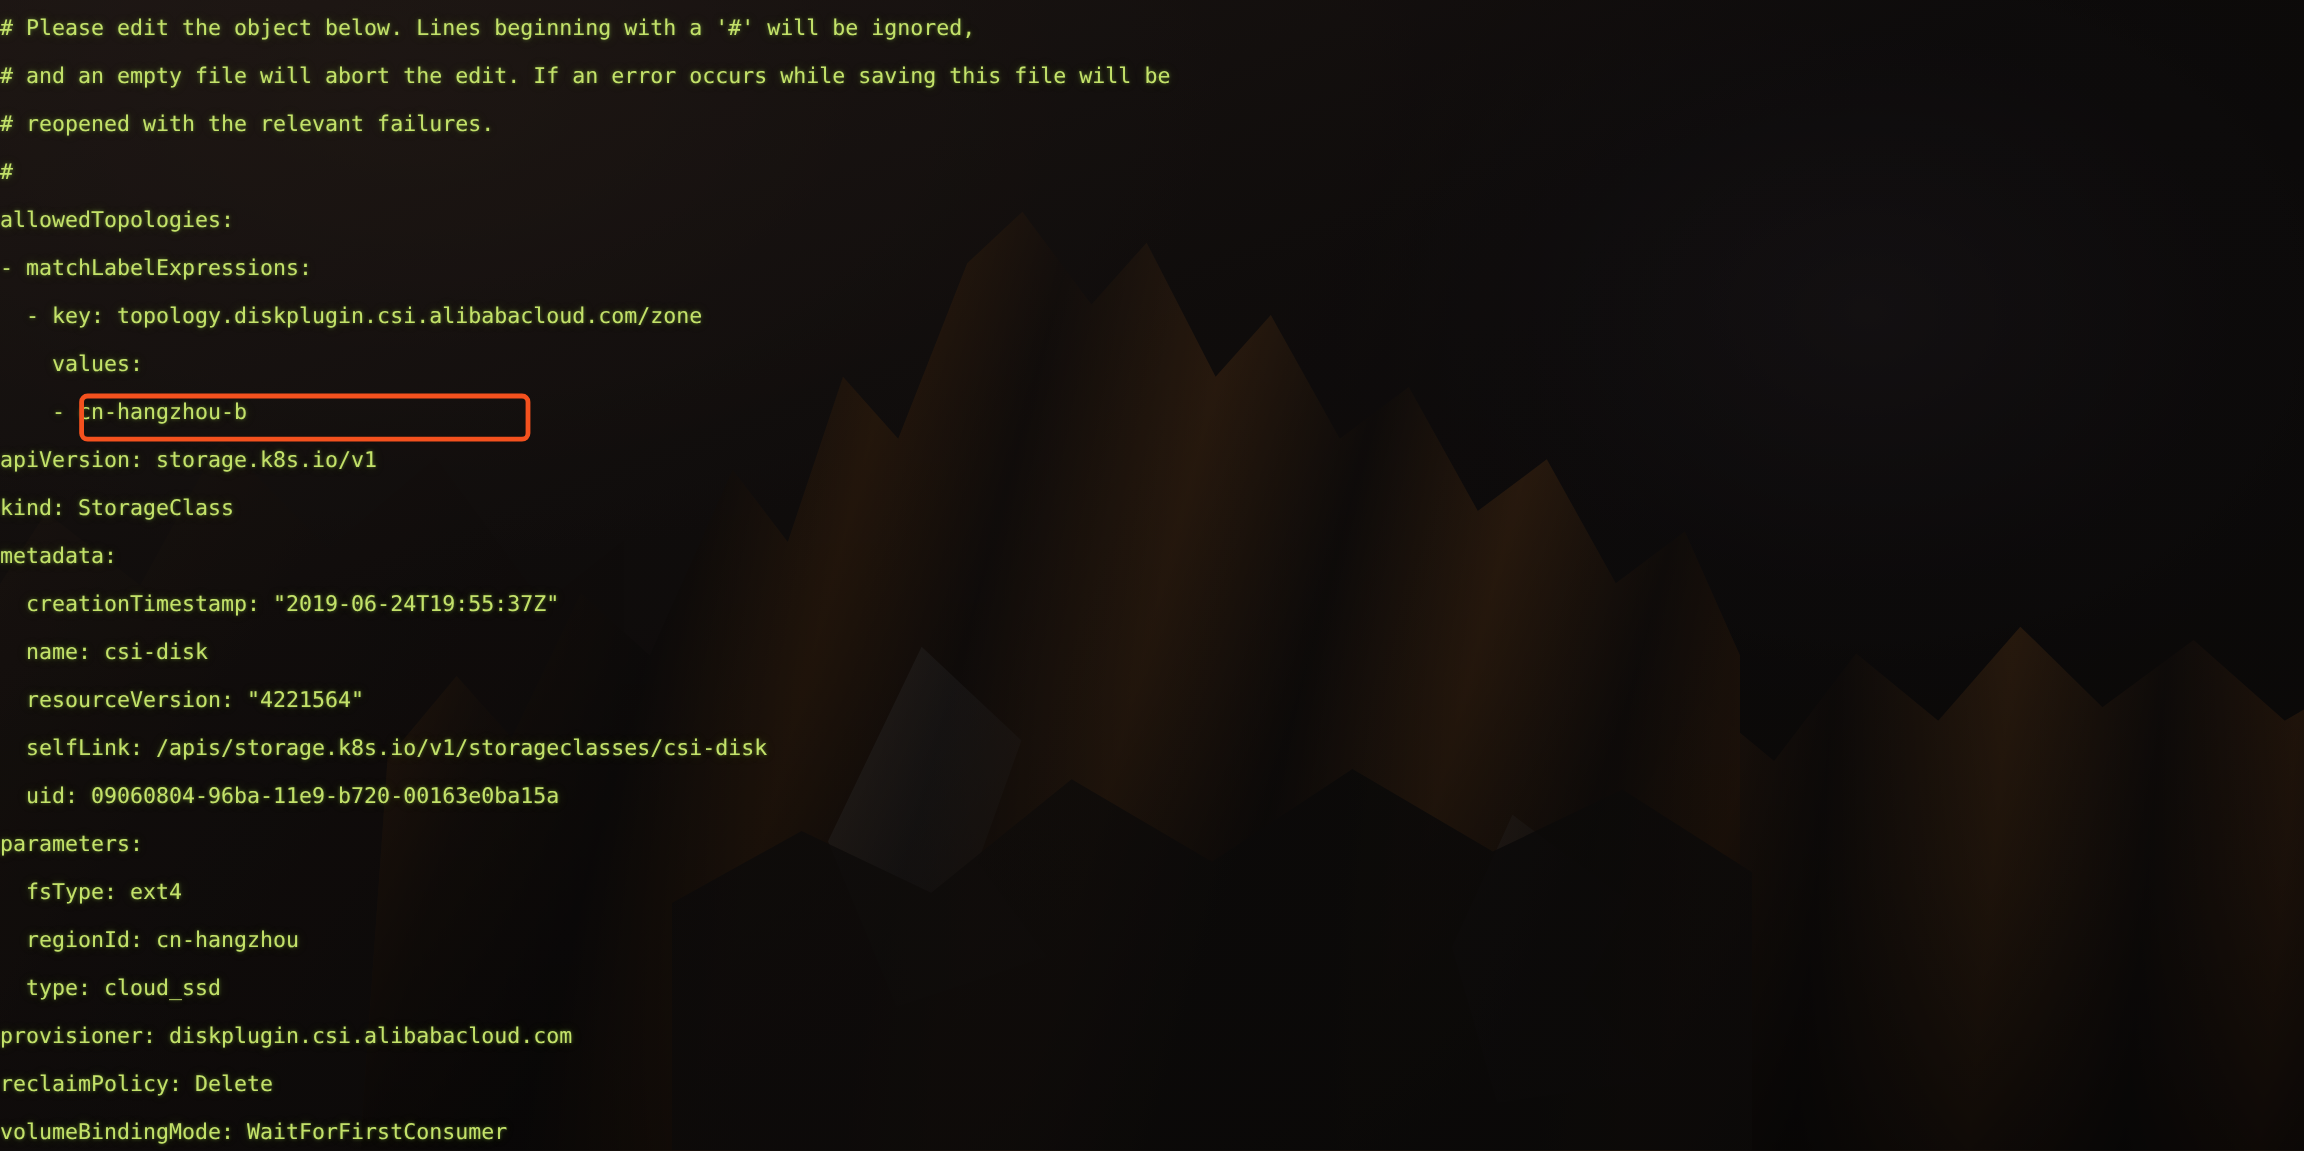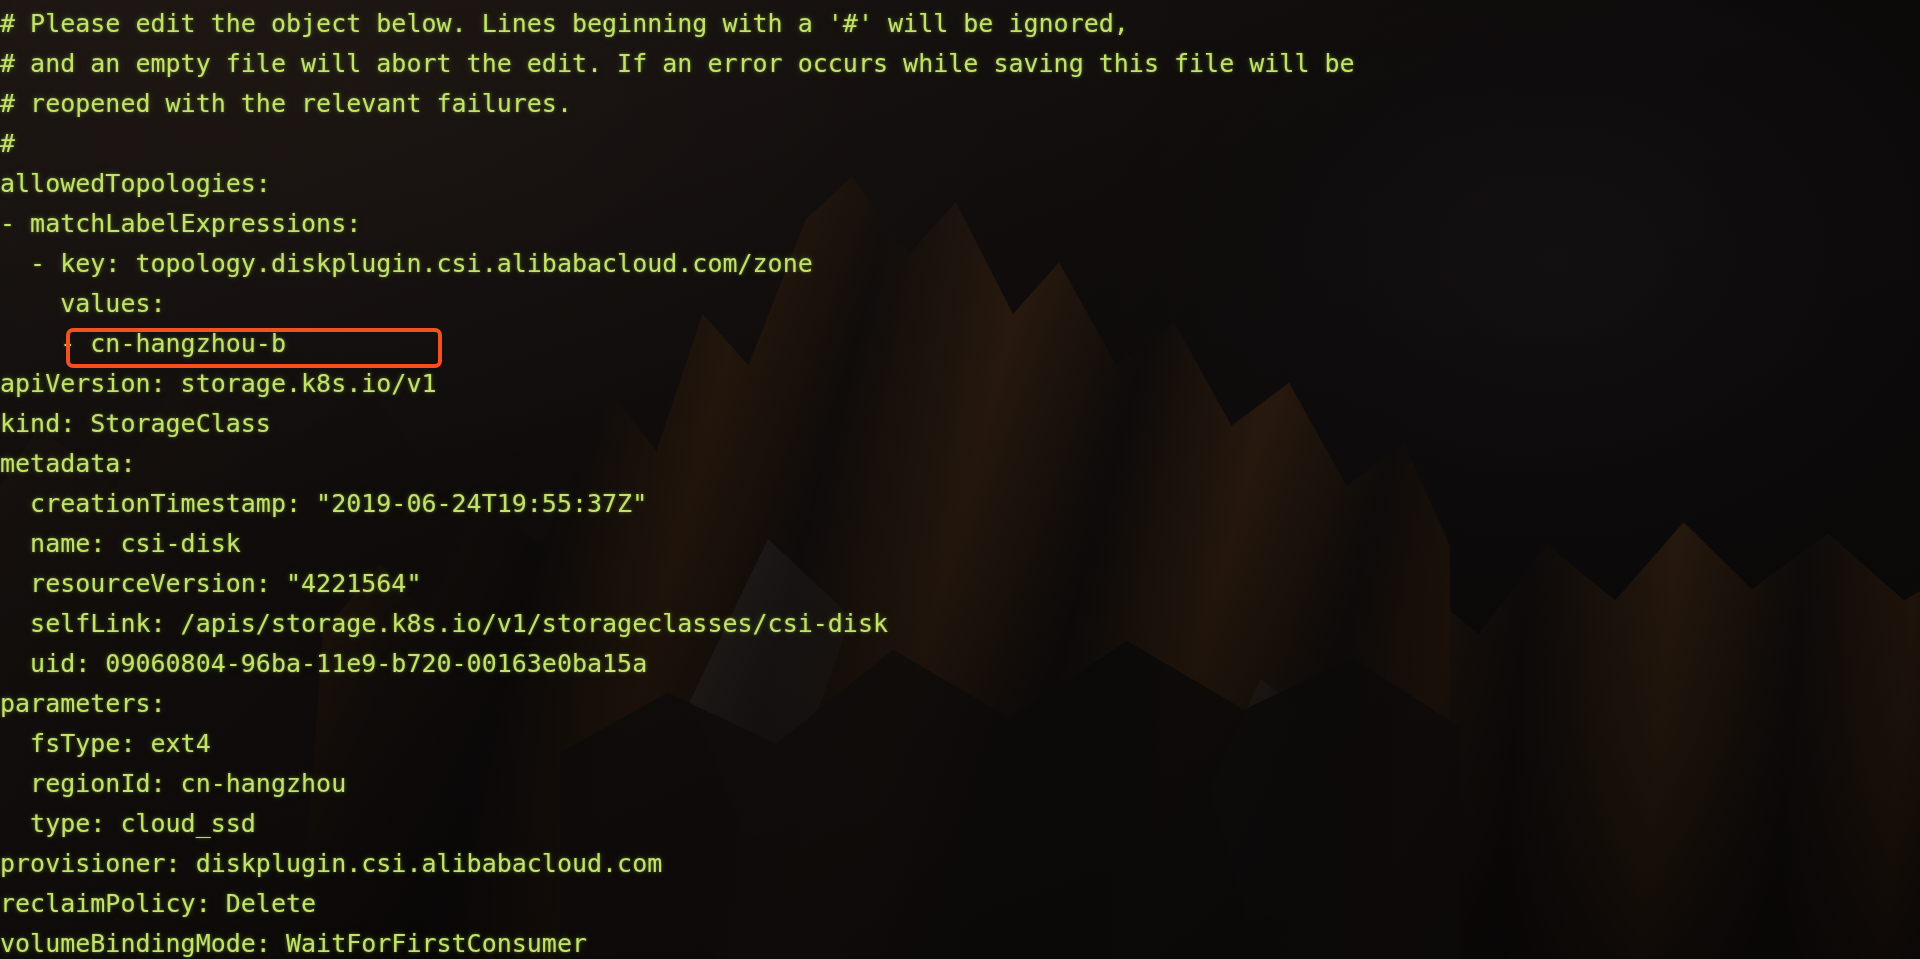--- a/index.html
+++ b/index.html
@@ -111,21 +111,21 @@
     position: absolute;
     inset: 0;
     background: linear-gradient(160deg, rgba(45,34,29,.40) 0%, rgba(16,14,14,.10) 38%, rgba(0,0,0,.18) 100%);
   }
 
   
   .term-text {
     position: absolute;
     inset: 0;
     font-family: "DejaVu Sans Mono", "Liberation Mono", monospace;
-    font-size: 25px;
+    font-size: 18px;
     line-height: 40px;
     letter-spacing: 0px;
     color: #c4e26a;
     text-shadow: 0 0 3px rgba(150,200,70,.55), 0 0 9px rgba(120,170,50,.28);
     white-space: pre;
     padding: 4px 0 0 0;
     box-sizing: border-box;
   }
   .line {
     height: 40px;

